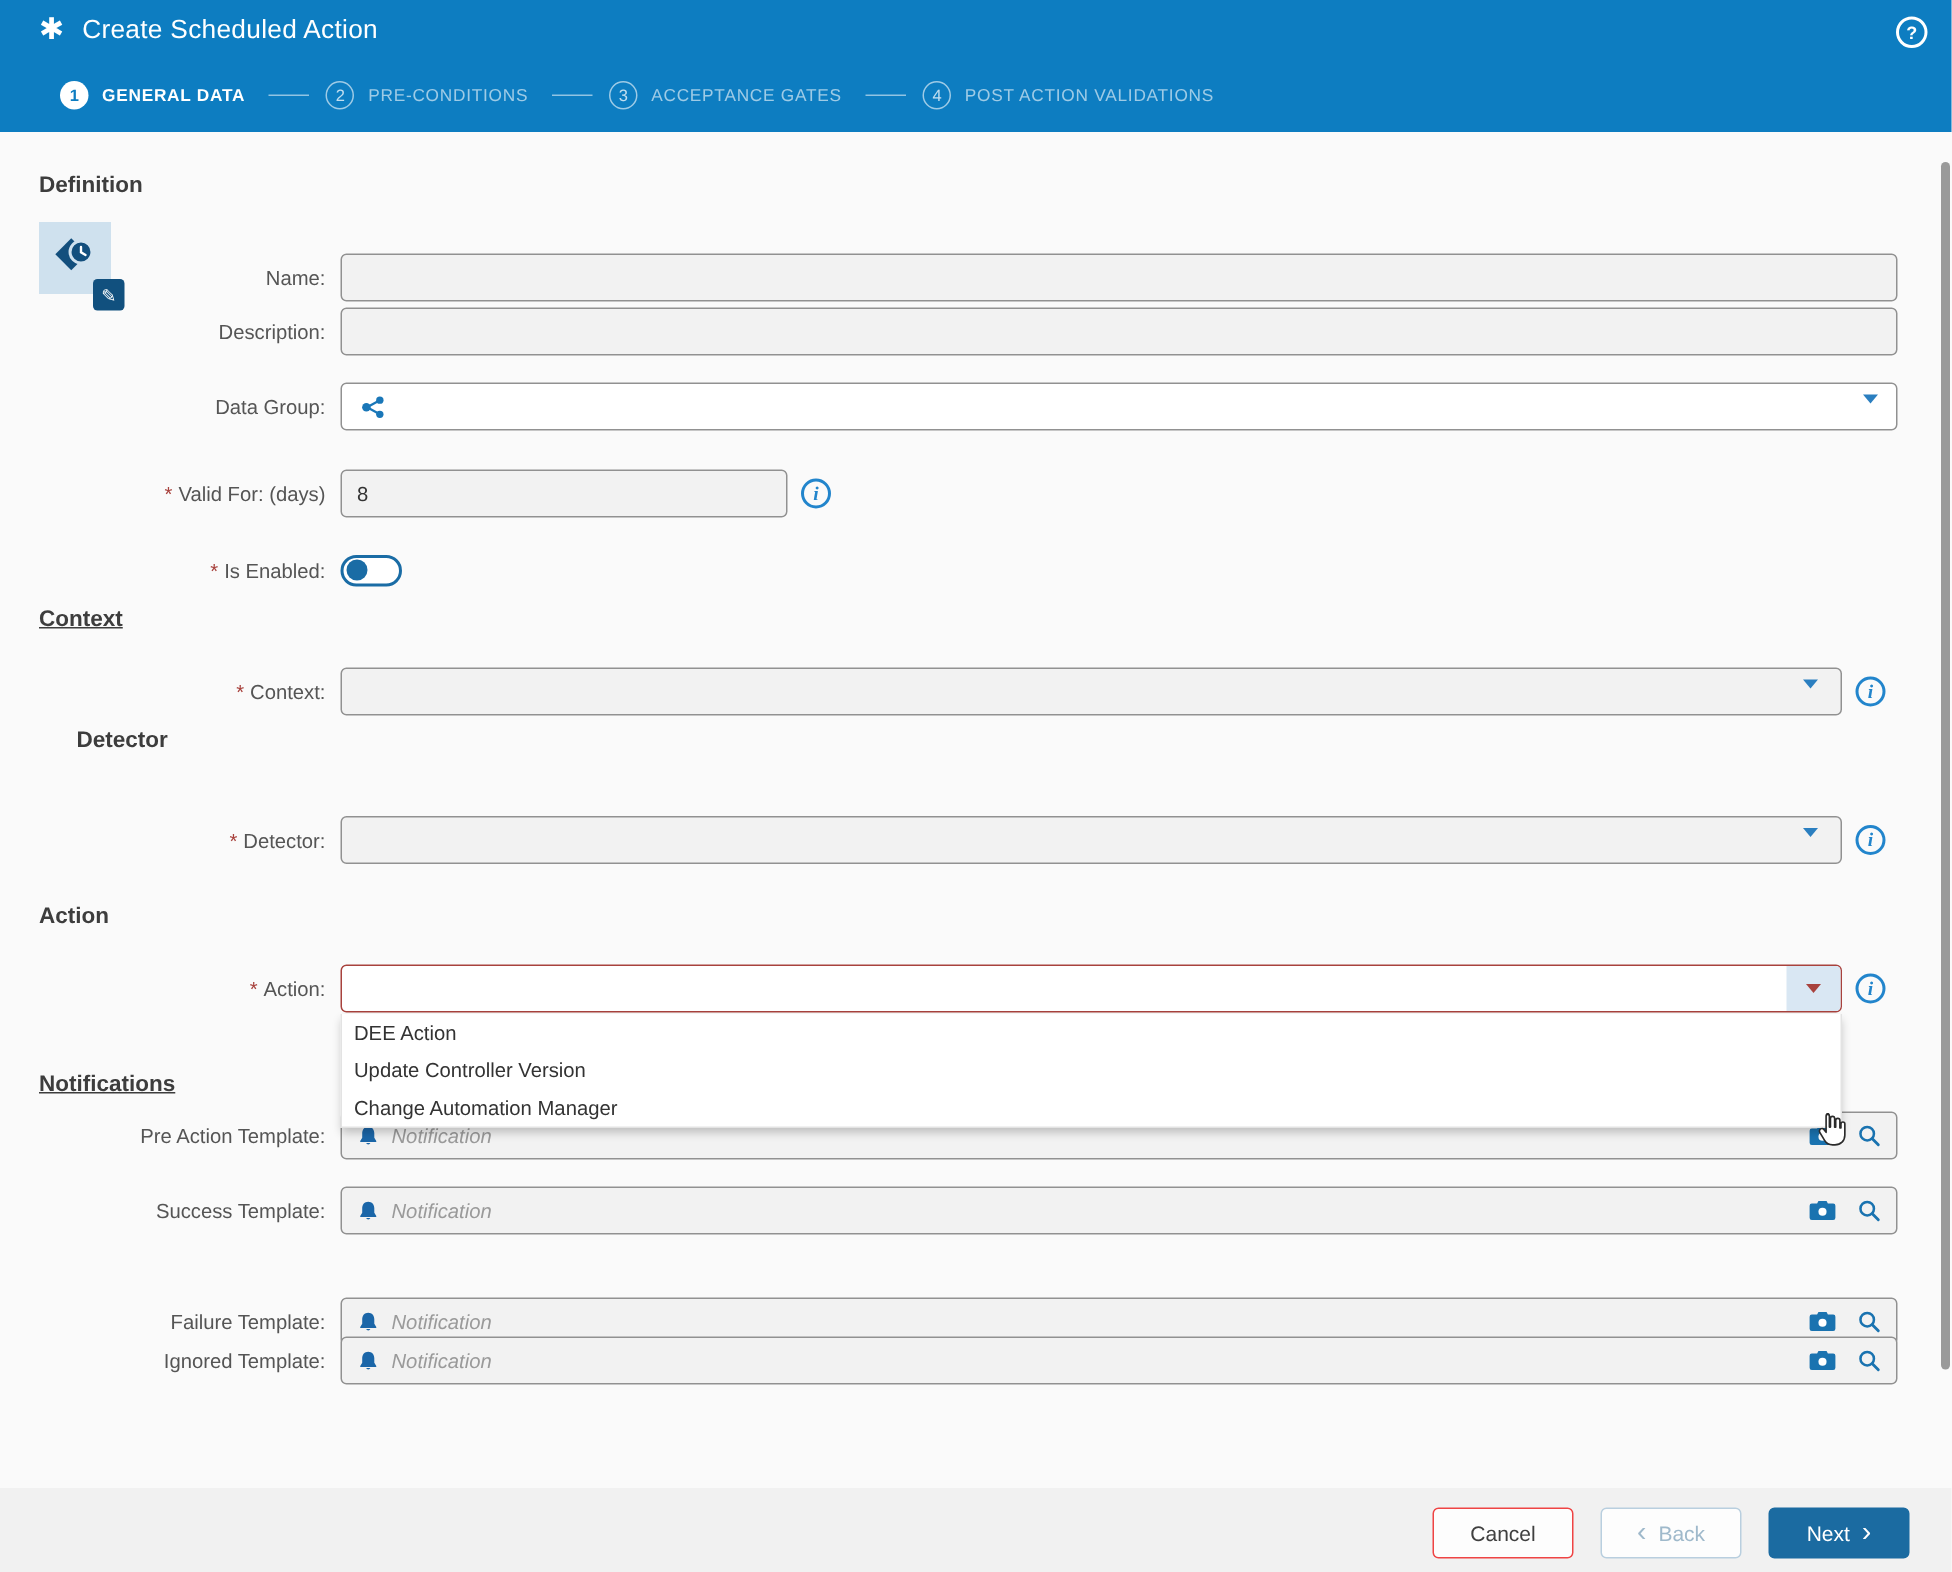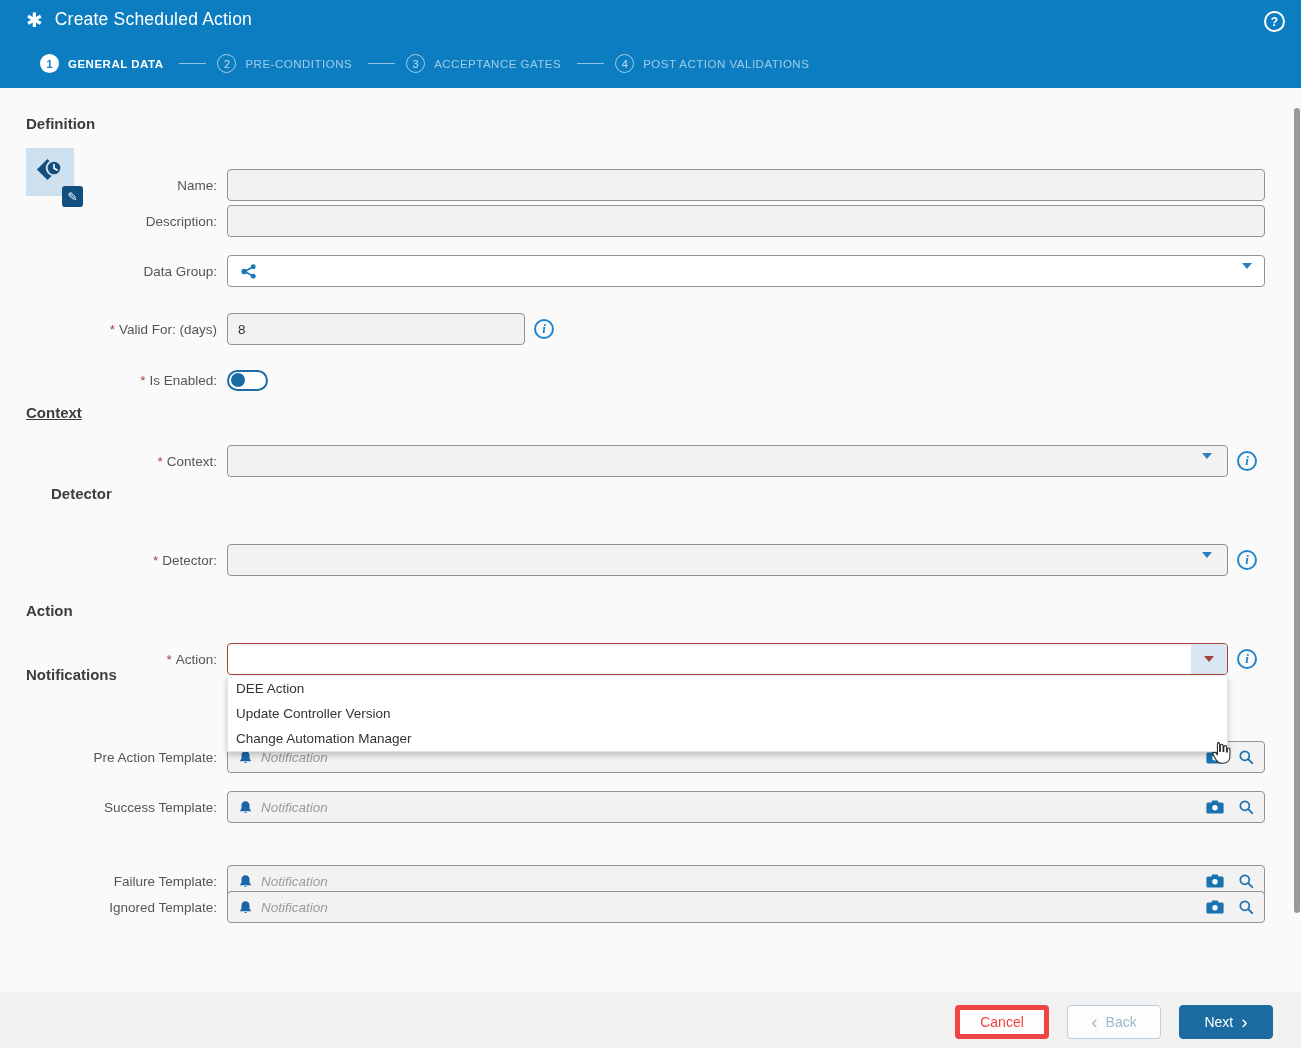--- a/index.html
+++ b/index.html
@@ -83,21 +83,21 @@
     border-top:1px solid #d9d9d9; border-bottom:1px solid #d9d9d9; display:flex; align-items:center; cursor:pointer; }
   .comments-label { margin-left:42px; font-size:13.5px; color:#555; }
   .collapse-icon { position:absolute; right:14px; top:12px; display:flex; }
 
   
   .footer { position:absolute; left:0; top:904px; width:1301px; height:56px; background:#f1f1f1; }
   .btn { position:absolute; top:13px; width:94px; height:34px; border-radius:4px; font-size:14px;
     display:flex; align-items:center; justify-content:center; gap:8px; cursor:pointer;
     font-family:"Liberation Sans", sans-serif; background:transparent; }
   .btn .chev { font-size:19px; line-height:1; margin-top:-2px; }
-  .btn-cancel { left:955px; border:5px solid #ef4444; color:#ef4444; background:#fdfdfd; }
+  .btn-cancel { left:955px; border:1px solid #ef4444; color:#404040; background:#fdfdfd; }
   .btn-back { left:1067px; border:1px solid #b9cfdf; color:#9fb9cb; background:#fdfdfd; cursor:default; }
   .btn-next { left:1179px; border:1px solid #1b6ba1; background:#1b6ba1; color:#fff; }
 
   .cursor { position:absolute; left:1211px; top:653px; z-index:9; pointer-events:none; }
 </style>
 </head>
 <body>
 
 <div class="header">
   <div class="titlebar">
@@ -216,21 +216,21 @@
     </div>
     <div class="info-icon">i</div>
   </div>
 
   <div class="dropdown-panel">
     <div class="dd-option">DEE Action</div>
     <div class="dd-option">Update Controller Version</div>
     <div class="dd-option">Change Automation Manager</div>
   </div>
 
-  <div class="sec-heading" style="left:26px; top:578px;">Notifications</div>
+  <div class="sec-heading" style="left:26px; top:626px;text-decoration:underline;">Notifications</div>
 
   <div class="row" style="top:653px;">
     <div class="lbl">Pre Action Template:</div>
     <div class="fld full">
       <span class="bell">
         <svg width="15" height="15" viewBox="0 0 16 16">
             <path fill="#1b66a8" d="M8 1.2c-2.6 0-4.3 2-4.3 4.6v3.3L2.3 11.3v.7h11.4v-.7L12.3 9.1V5.8C12.3 3.2 10.6 1.2 8 1.2z"></path>
             <path fill="#1b66a8" d="M6.5 12.8a1.6 1.6 0 0 0 3 0z"></path>
           </svg>
       </span>

